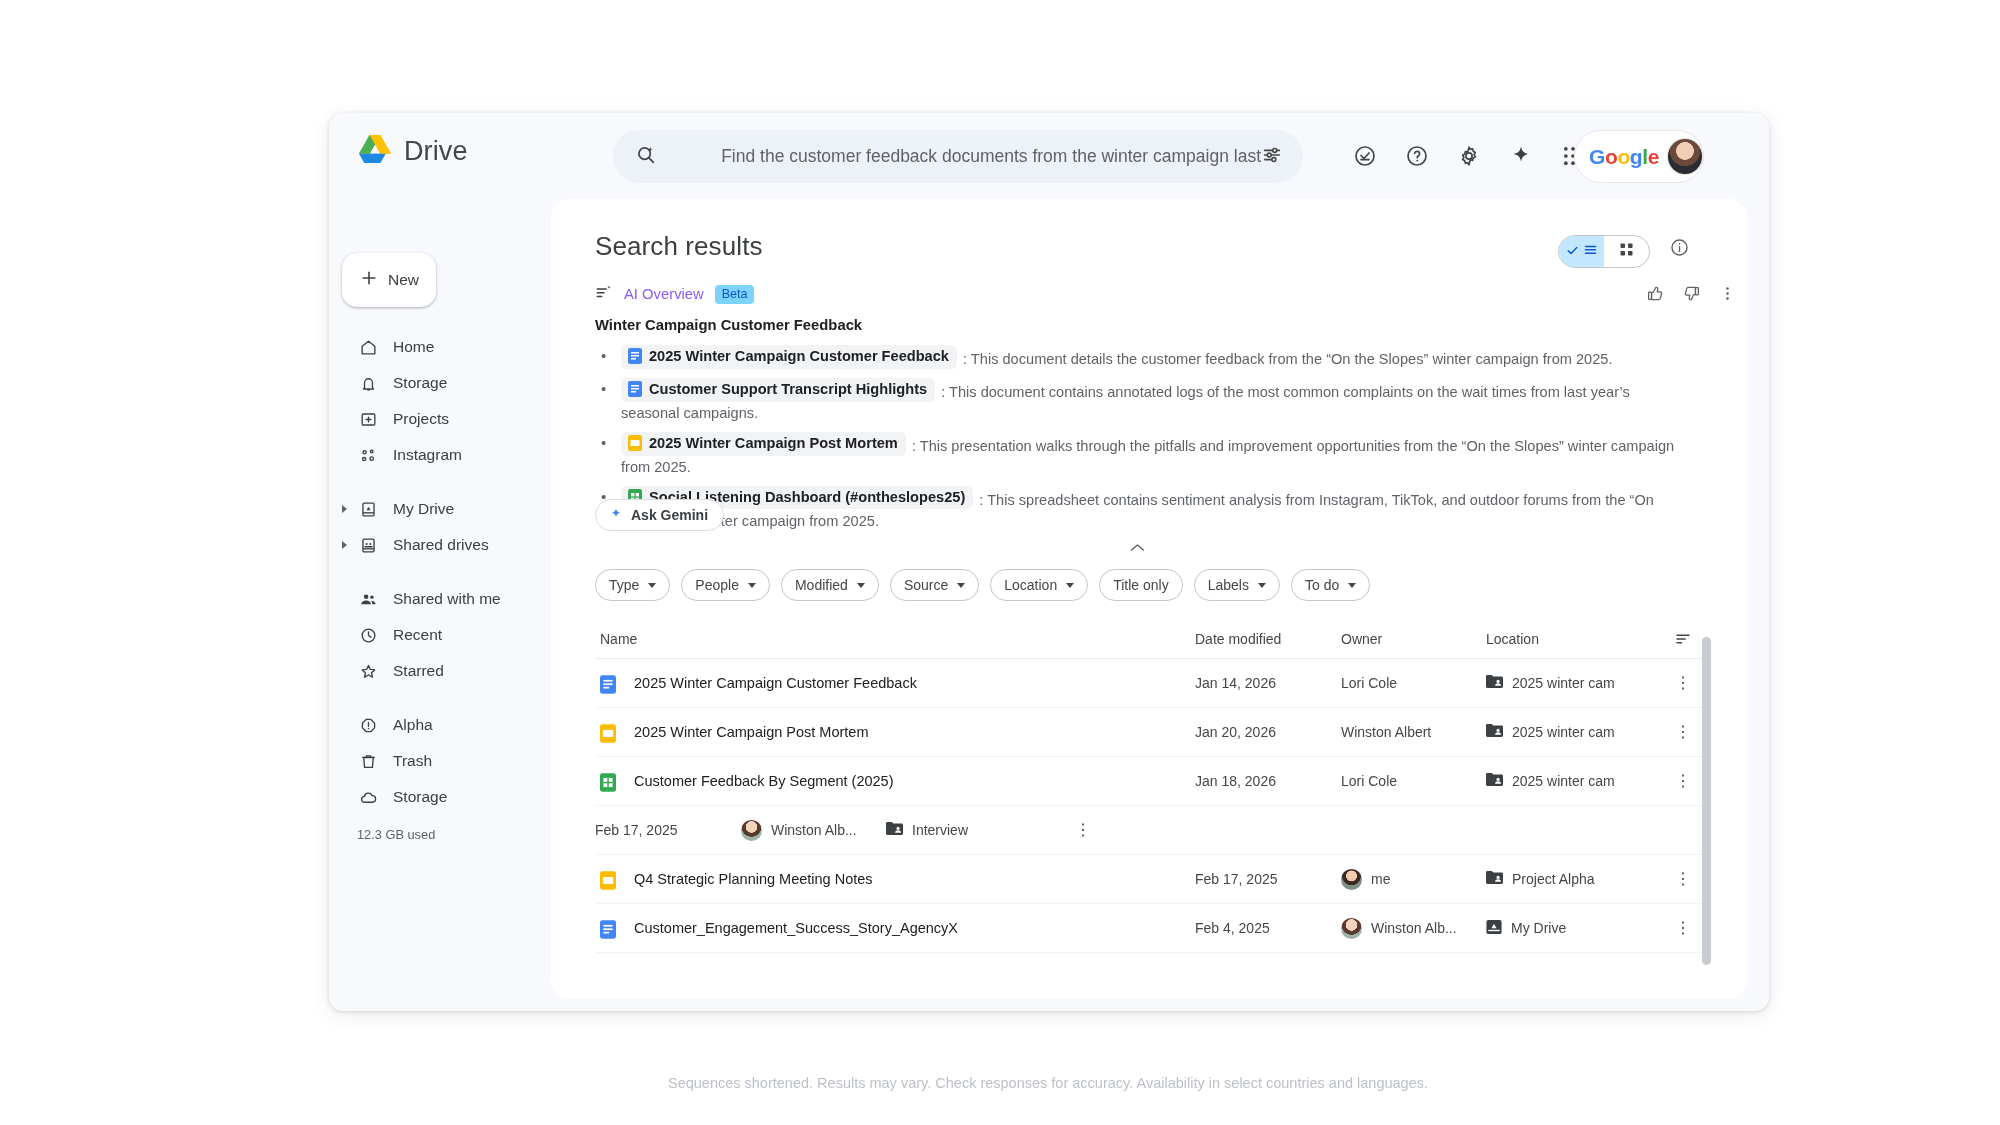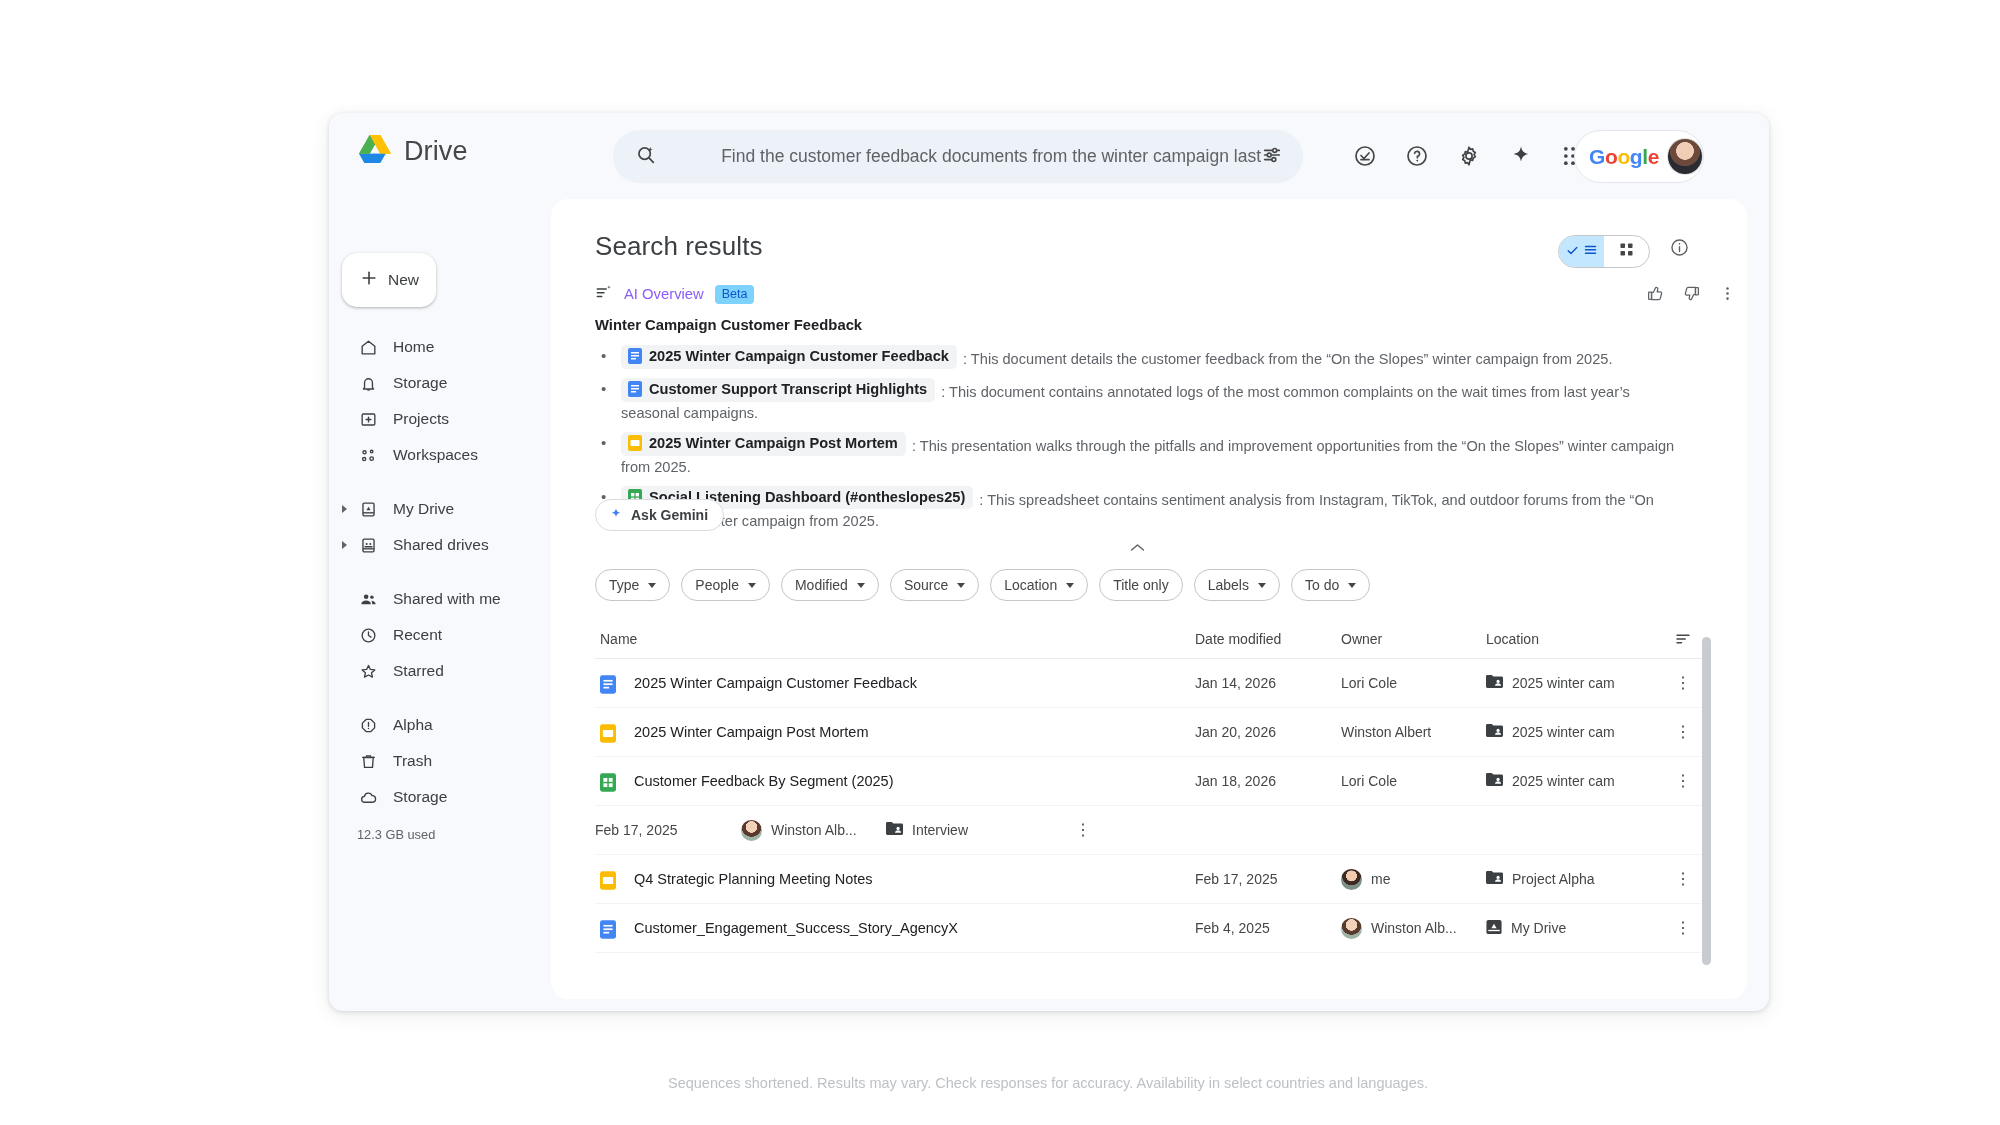--- a/index.html
+++ b/index.html
@@ -415,21 +415,21 @@
 
         <div class="nav-item">
           <span class="nav-ico">
             <svg width="19" height="19" viewBox="0 0 24 24" fill="none" stroke="#3c4043" stroke-width="1.7">
               <circle cx="7" cy="8" r="2"></circle>
                 <circle cx="16" cy="7" r="1.6"></circle>
                 <circle cx="6.5" cy="16.5" r="2"></circle>
                 <circle cx="16" cy="16" r="2.2"></circle>
             </svg>
           </span>
-          <span>Workspaces</span>
+          <span>Instagram</span>
         </div>
 
         <div class="nav-gap"></div>
 
         <div class="nav-item">
           <span class="caret"></span>
           <span class="nav-ico">
             <svg width="19" height="19" viewBox="0 0 24 24" fill="none" stroke="#3c4043" stroke-width="1.7">
               <rect x="5" y="4" width="14" height="16" rx="1.6"></rect>
               <path d="M12 8.6l2.6 4.4H9.4z" fill="#3c4043" stroke="none"></path>

